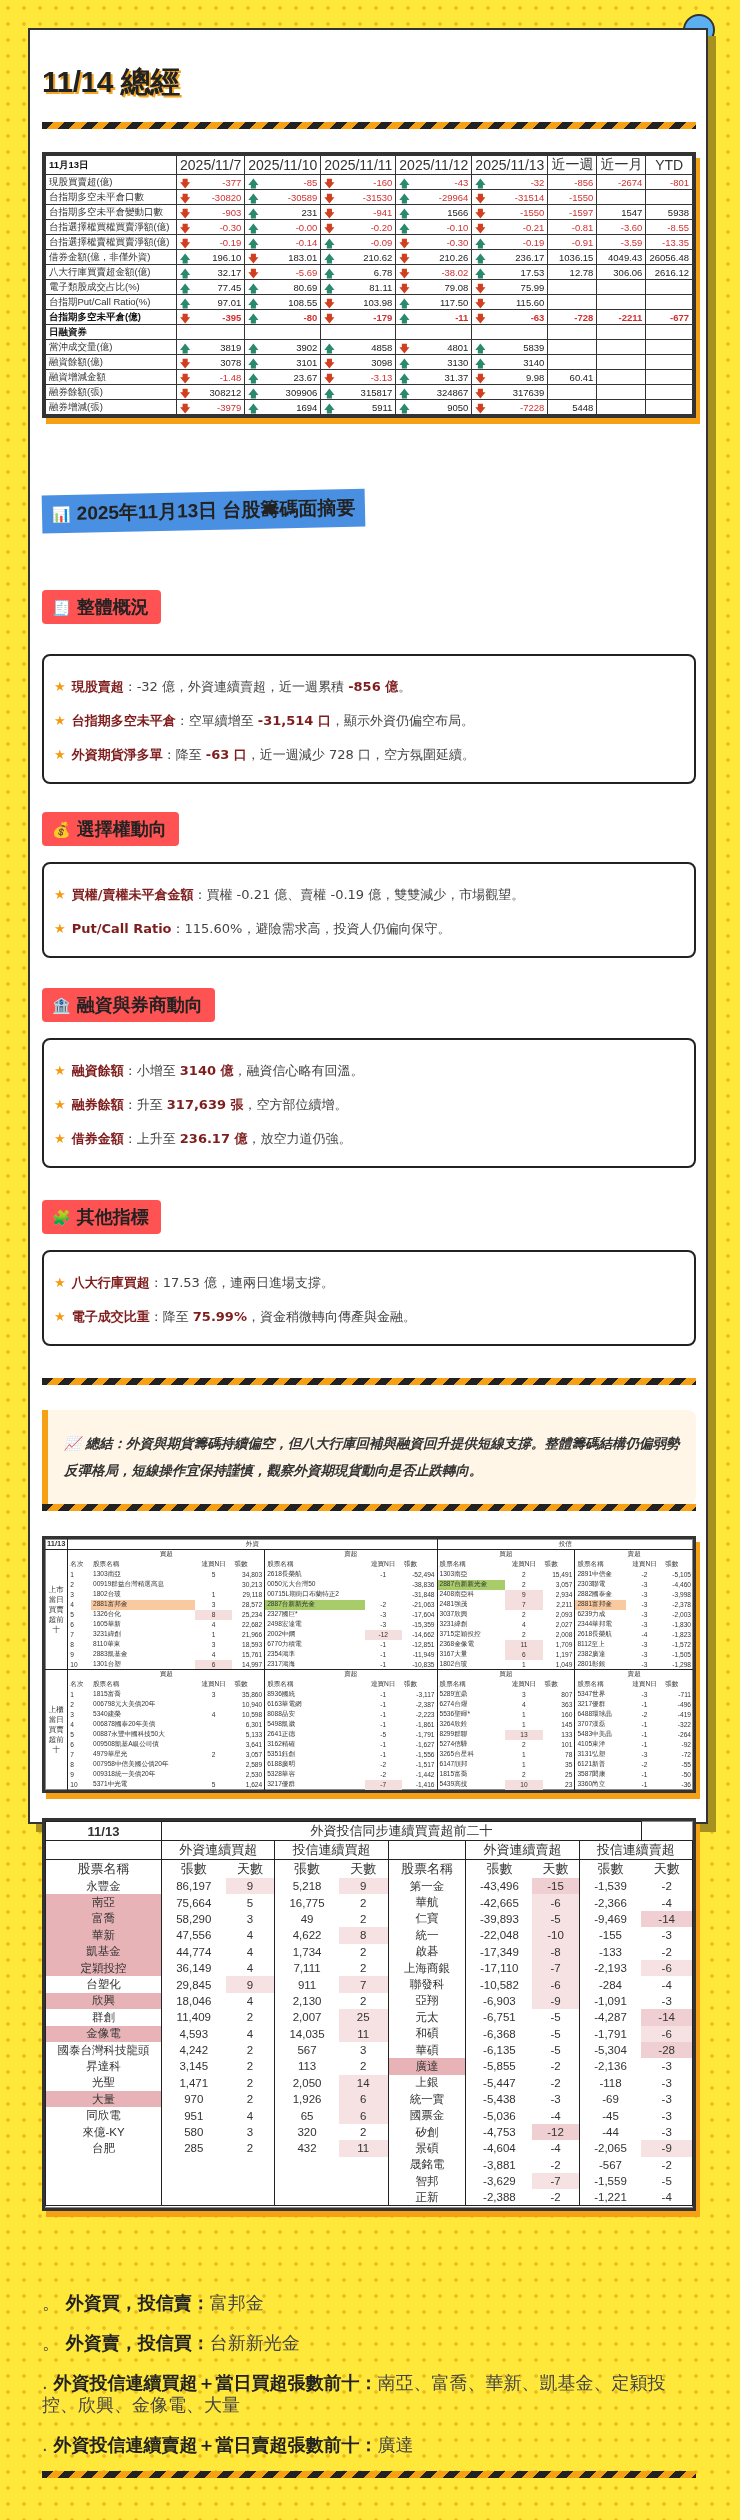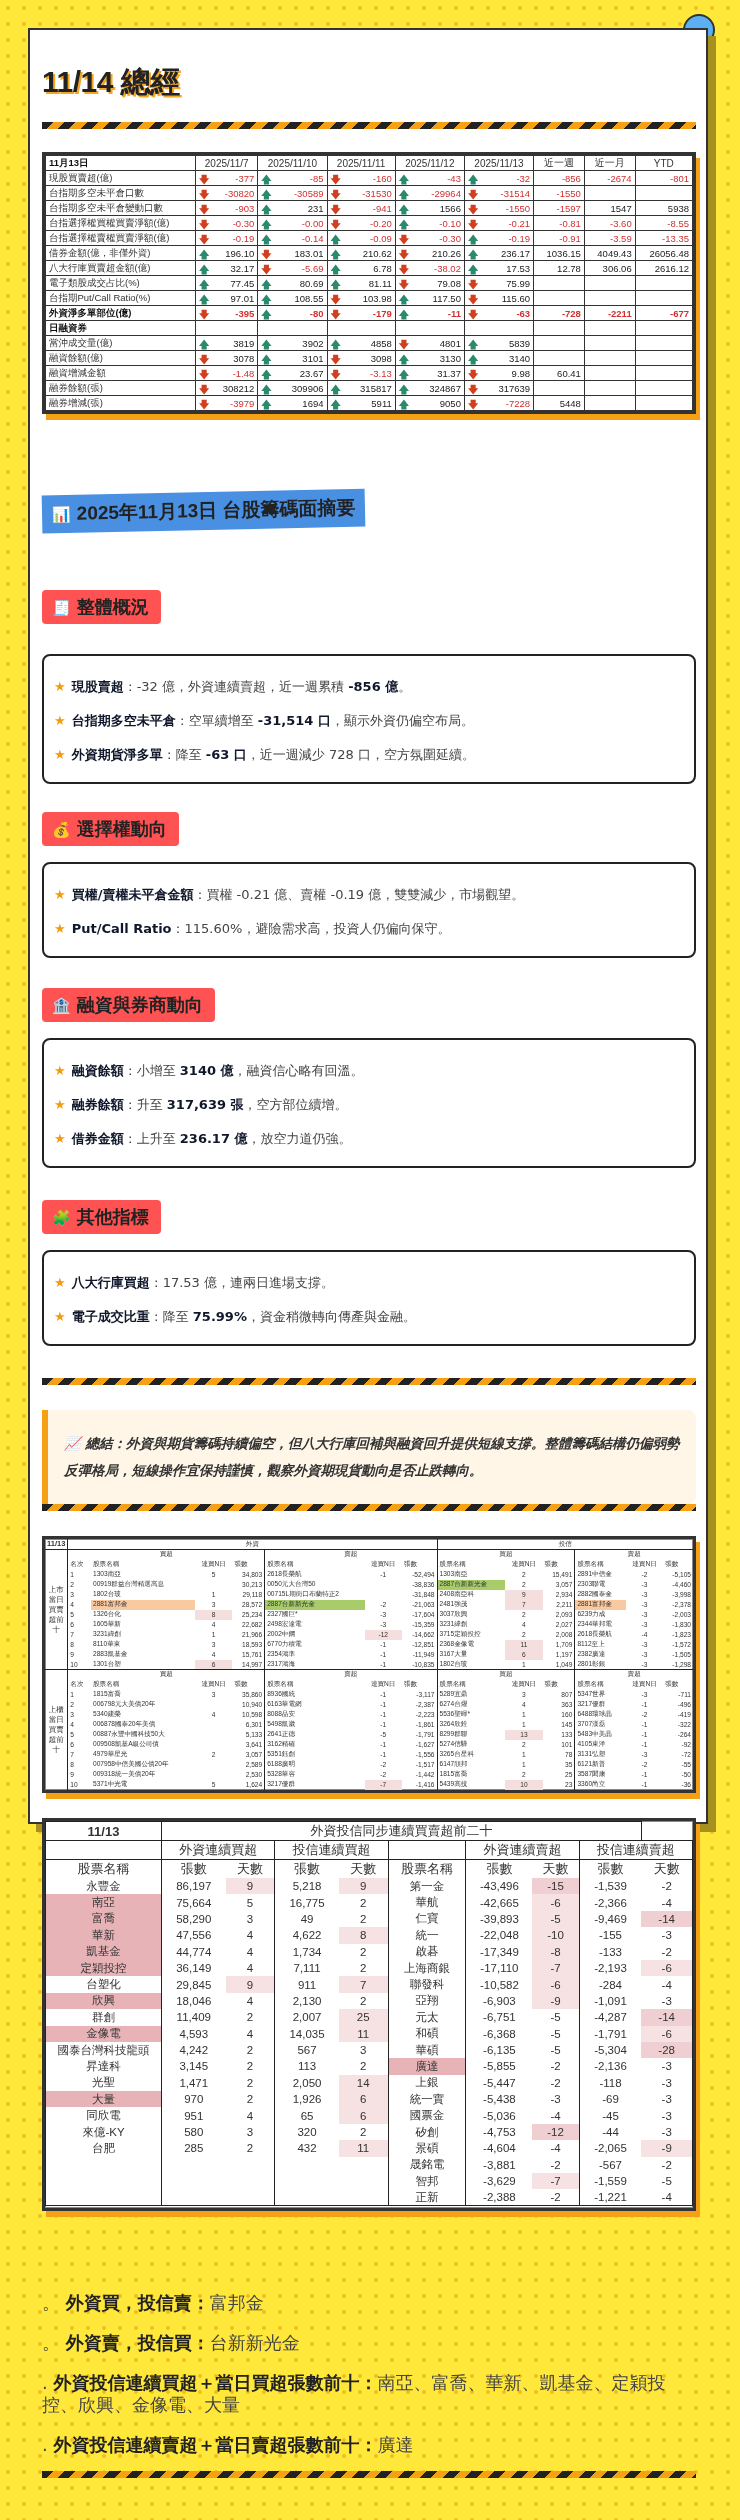--- a/index.html
+++ b/index.html
@@ -37,21 +37,21 @@
   
   .shot {
     position: absolute; left: 0; background: #fff;
     border: 3px solid #333; box-shadow: 4px 6px 0 #f5a015, 0 0 0 1px #888 inset;
   }
   table { border-collapse: collapse; }
   .t1 { width: 100%; font-family: "Liberation Sans", sans-serif; font-size: 9.5px; }
   .t1 td { border: 1px solid #333; height: 15px; padding: 0 3px; white-space: nowrap; }
   .t1 td.lbl { color: #333; }
   .t1 td.lbl.b { font-weight: bold; color: #111; }
-  .t1 td.hd { text-align: center; font-size: 10px; }
+  .t1 td.hd { text-align: center; font-size: 14px; }
   .t1 td.v { text-align: right; position: relative; }
   .t1 .neg { color: #d03030; }
   .t1 .pos { color: #222; }
   .t1 .bold { font-weight: bold; }
   .arr { position: absolute; left: 3px; top: 1px; font-size: 10px; font-weight: bold; }
   .arr.up { color: #2b8a6e; }
   .arr.down { color: #d04020; }
   
   .h2 {
     position: absolute; left: 0; background: #4a90e2; color: #222;
@@ -64,21 +64,21 @@
     font-family: "Liberation Sans", sans-serif;
   }
   .ico { display: inline-block; margin-right: 6px; font-size: 15px; }
   .box {
     position: absolute; left: 0; width: 654px; border: 2px solid #222; border-radius: 8px;
     padding: 14px 10px;
   }
   .bullet { font-size: 13px; line-height: 18px; margin: 8px 0 16px 0; color: #444; }
   .bullet:last-child { margin-bottom: 4px; }
   .star { color: #f59a10; margin-right: 6px; }
-  .bullet b { color: #0f172a; }
+  .bullet b { color: #7f1d1d; }
   .summary {
     position: absolute; left: 0; width: 654px; background: #fff6e8; border-left: 6px solid #f5a015;
     padding: 20px 16px; font-style: italic; font-weight: bold; font-size: 13.5px; line-height: 27px; color: #333;
     border-radius: 0 8px 8px 0;
   }
   
   .t2 { width: 100%; font-family: "Liberation Sans", sans-serif; font-size: 6.6px; color: #333; }
   .t2 td { padding: 0 2px; height: 10px; white-space: nowrap; }
   .t2 .bl { border-left: 1.5px solid #222; }
   .t2 .bt { border-top: 1.5px solid #222; }
@@ -216,21 +216,21 @@
               <td class="v"><span class="arr up">🡅</span><span class="pos">97.01</span></td>
               <td class="v"><span class="arr up">🡅</span><span class="pos">108.55</span></td>
               <td class="v"><span class="arr down">🡇</span><span class="pos">103.98</span></td>
               <td class="v"><span class="arr up">🡅</span><span class="pos">117.50</span></td>
               <td class="v"><span class="arr down">🡇</span><span class="pos">115.60</span></td>
               <td class="v"><span class=""></span></td>
               <td class="v"><span class=""></span></td>
               <td class="v"><span class=""></span></td>
             </tr>
             <tr>
-              <td class="lbl b">外資淨多單部位(億)</td>
+              <td class="lbl b">台指期多空未平倉(億)</td>
               <td class="v"><span class="arr down">🡇</span><span class="neg bold">-395</span></td>
               <td class="v"><span class="arr up">🡅</span><span class="neg bold">-80</span></td>
               <td class="v"><span class="arr down">🡇</span><span class="neg bold">-179</span></td>
               <td class="v"><span class="arr up">🡅</span><span class="neg bold">-11</span></td>
               <td class="v"><span class="arr down">🡇</span><span class="neg bold">-63</span></td>
               <td class="v"><span class="neg bold">-728</span></td>
               <td class="v"><span class="neg bold">-2211</span></td>
               <td class="v"><span class="neg bold">-677</span></td>
             </tr>
             <tr>

